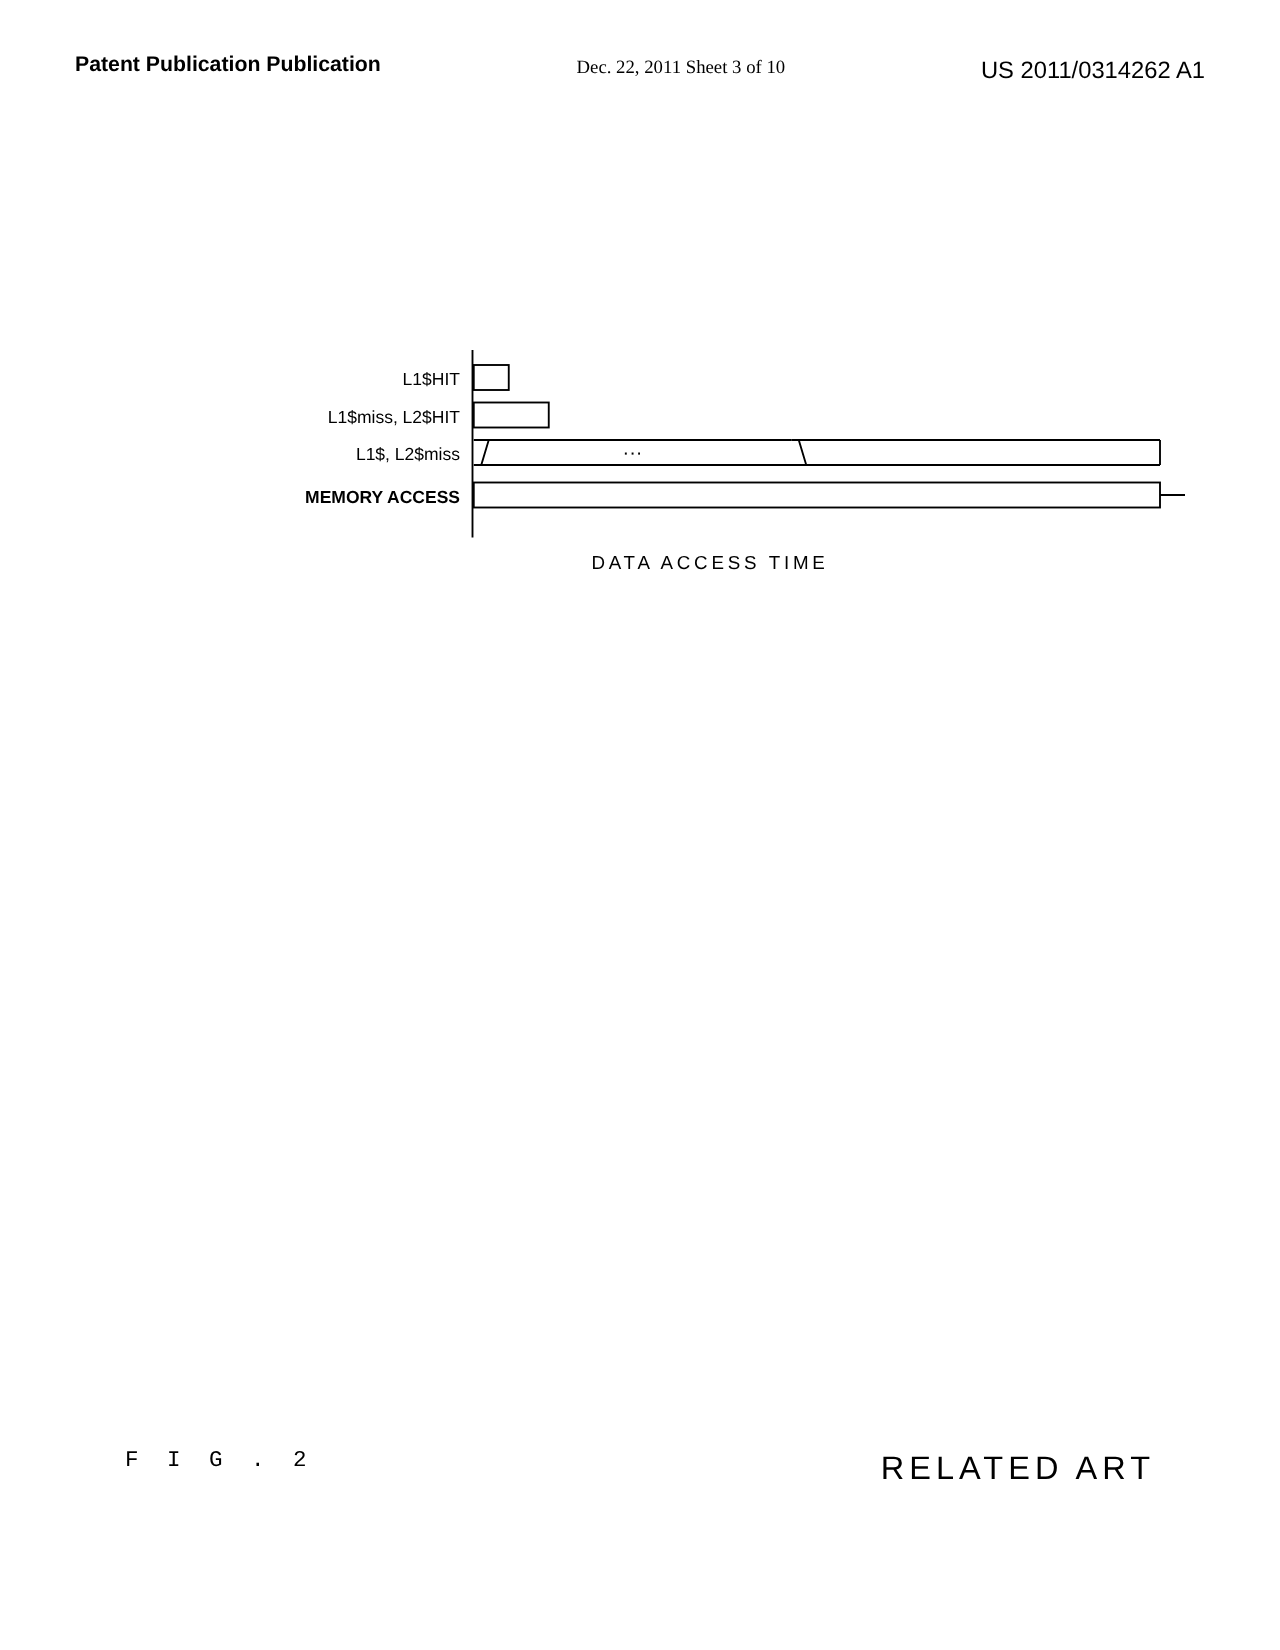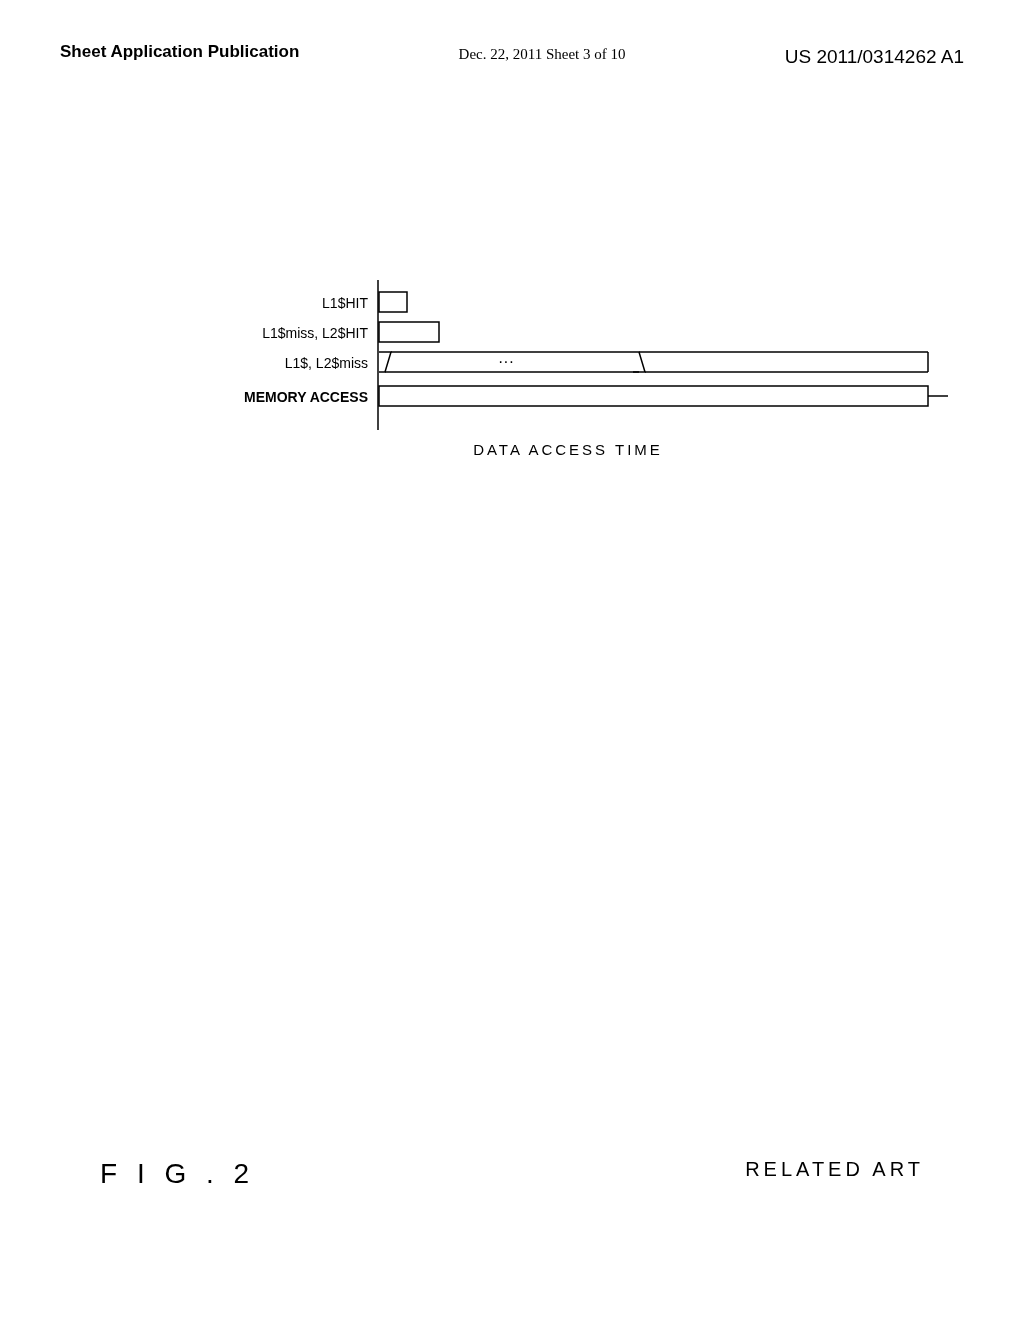--- a/index.html
+++ b/index.html
@@ -75,37 +75,37 @@
       position: absolute;
       bottom: 130px;
       left: 0;
       right: 0;
       display: flex;
       justify-content: space-between;
       padding: 0 100px;
     }
 
     .fig-label {
-      font-size: 28px;
-      font-family: Liberation Sans, sans-serif;
+      font-size: 18px;
+      font-family: Liberation Mono, monospace;
       letter-spacing: 6px;
     }
 
     .related-art-label {
-      font-size: 20px;
+      font-size: 26px;
       font-family: Arial, sans-serif;
       letter-spacing: 4px;
     }
   </style>
 </head>
 <body>
 
 <div class="page-container">
   <div class="header">
-    <div class="header-left">Sheet Application Publication</div>
+    <div class="header-left">Patent Publication Publication</div>
     <div class="header-center">Dec. 22, 2011   Sheet 3 of 10</div>
     <div class="header-right">US 2011/0314262 A1</div>
   </div>
 
   <div class="diagram-area">
     <svg class="diagram-svg" width="860" height="220" viewBox="0 0 860 220" xmlns="http://www.w3.org/2000/svg">
 
       <line x1="290" y1="10" x2="290" y2="160" stroke="#000" stroke-width="1.5"></line>
 
       <text x="280" y="38" text-anchor="end" font-family="Arial, sans-serif" font-size="14">L1$HIT</text>

